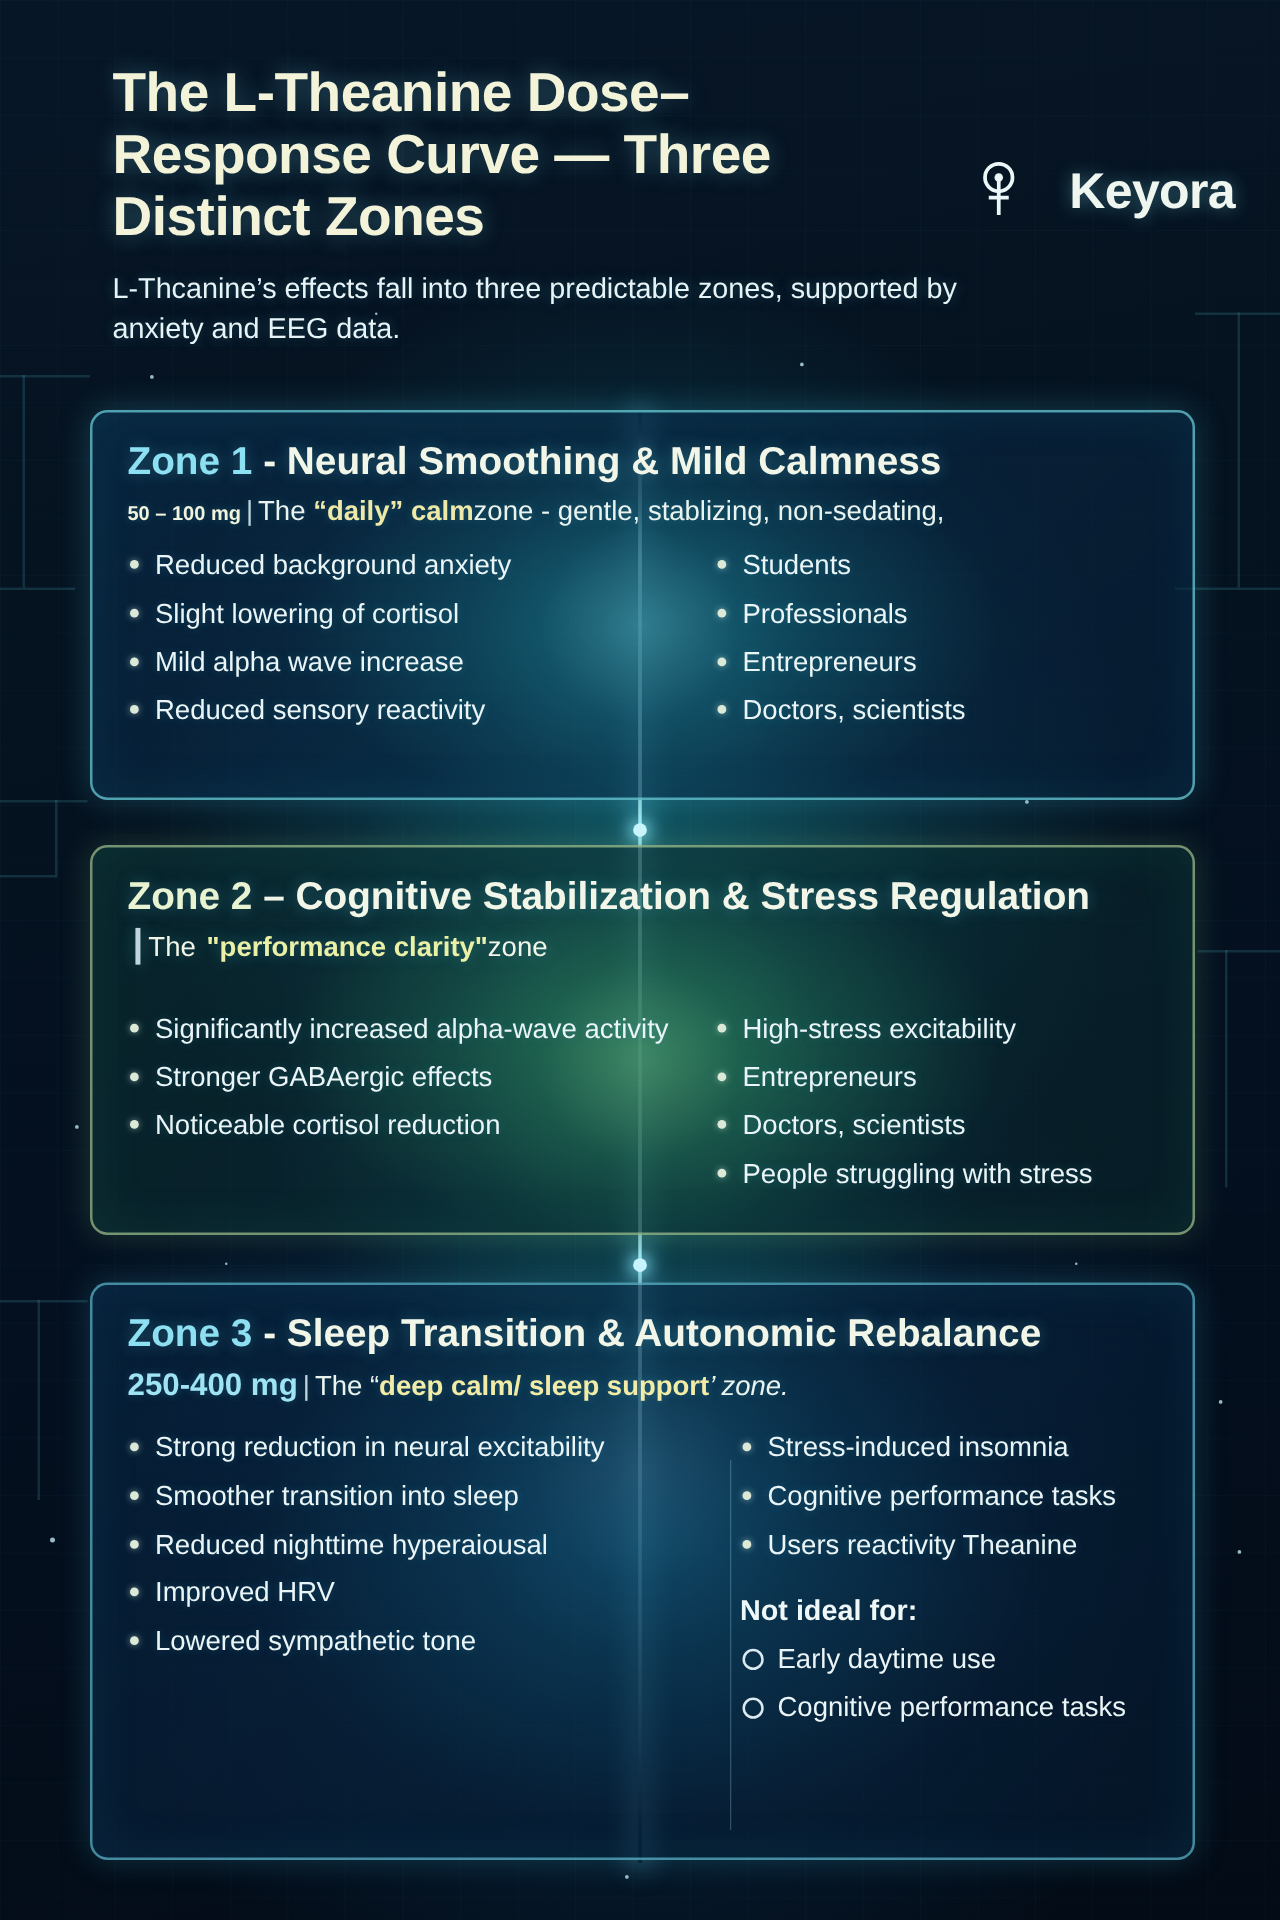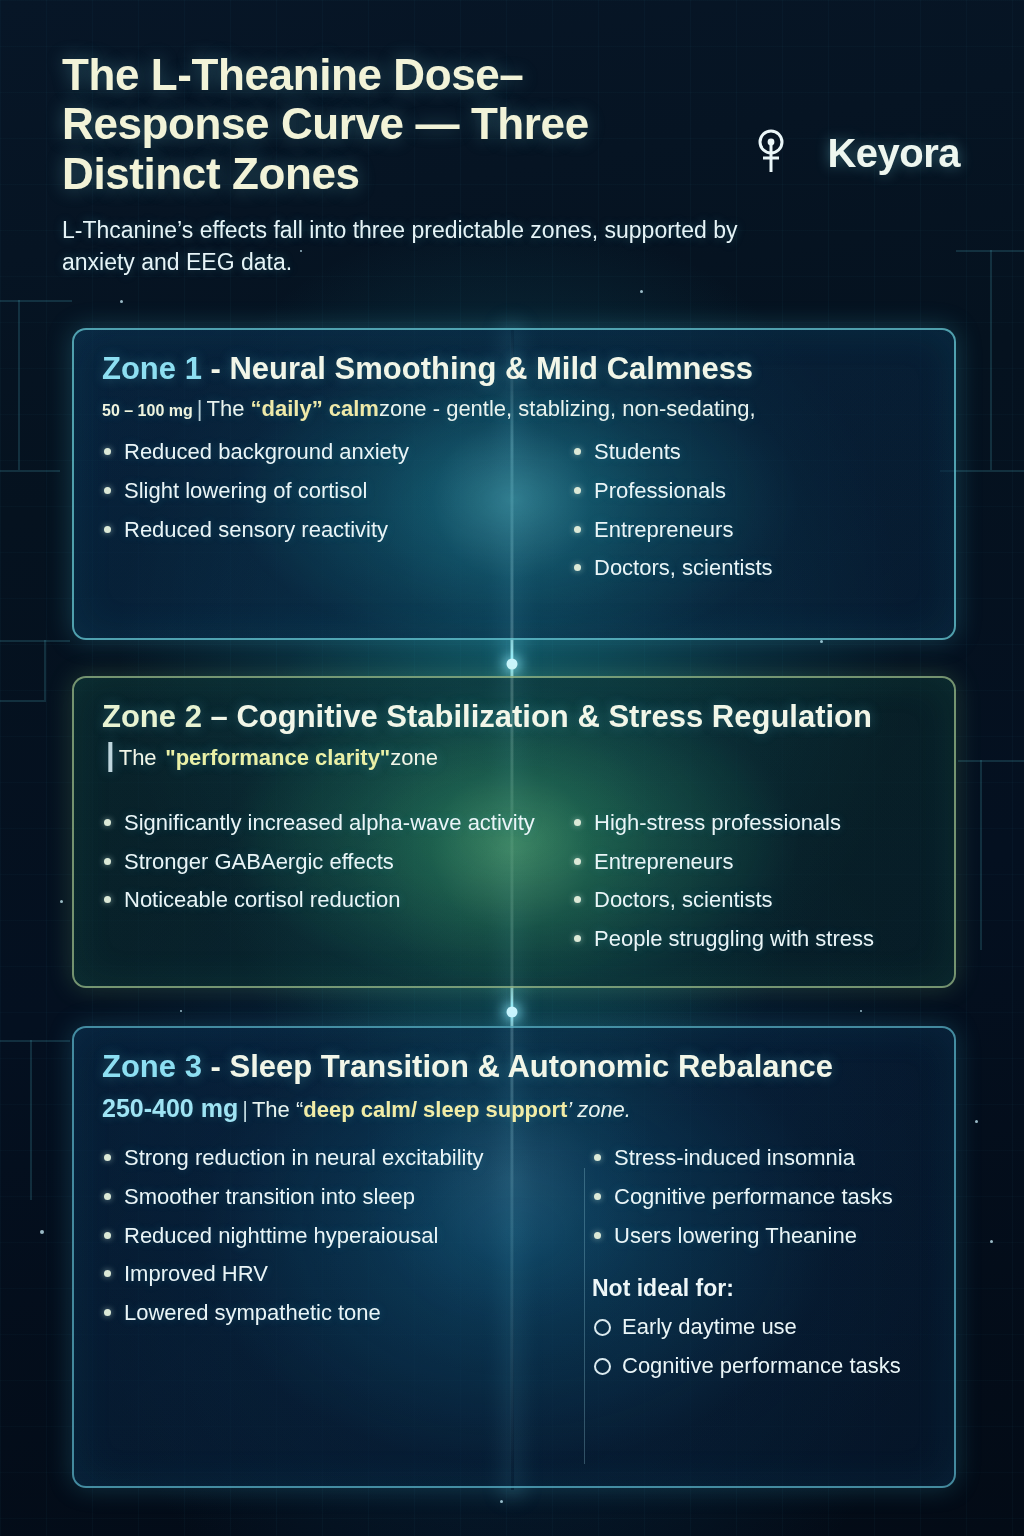--- a/index.html
+++ b/index.html
@@ -41,21 +41,21 @@
   .star {
     position: absolute;
     border-radius: 50%;
     background: #cdf3ff;
     opacity: .75;
   }
 
   
   #header {
     position: absolute;
-    left: 62px;
+    left: 90px;
     top: 50px;
     width: 900px;
   }
   #title {
     font-size: 44px;
     font-weight: bold;
     color: #f2f3d8;
     line-height: 1.12;
     letter-spacing: -0.4px;
     text-shadow: 0 0 18px rgba(120,220,235,0.35);
@@ -321,20 +321,21 @@
   </div>
   <div class="zone-sub">
     <span class="dose-1">50 – 100 mg</span><span class="sep">|</span><span>The</span>
     <span class="quoted-1">“daily” calm</span><span>zone - gentle, stablizing, non-sedating,</span>
   </div>
   <div class="cols">
     <div class="col-left">
       <ul class="bul">
         <li>Reduced background anxiety</li>
         <li>Slight lowering of cortisol</li>
+        <li>Mild alpha wave increase</li>
         <li>Reduced sensory reactivity</li>
       </ul>
     </div>
     <div class="col-right">
       <ul class="bul">
         <li>Students</li>
         <li>Professionals</li>
         <li>Entrepreneurs</li>
         <li>Doctors, scientists</li>
       </ul>
@@ -353,21 +354,21 @@
   <div class="cols" style="margin-top:34px;">
     <div class="col-left">
       <ul class="bul">
         <li>Significantly increased alpha-wave activity</li>
         <li>Stronger GABAergic effects</li>
         <li>Noticeable cortisol reduction</li>
       </ul>
     </div>
     <div class="col-right">
       <ul class="bul">
-        <li>High-stress professionals</li>
+        <li>High-stress excitability</li>
         <li>Entrepreneurs</li>
         <li>Doctors, scientists</li>
         <li>People struggling with stress</li>
       </ul>
     </div>
   </div>
 </div>
 
 <div class="card" id="card3">
   <div class="zone-head">
@@ -386,21 +387,21 @@
         <li>Smoother transition into sleep</li>
         <li>Reduced nighttime hyperaiousal</li>
         <li>Improved HRV</li>
         <li>Lowered sympathetic tone</li>
       </ul>
     </div>
     <div class="col-right" style="padding-left:20px;">
       <ul class="bul">
         <li>Stress-induced insomnia</li>
         <li>Cognitive performance tasks</li>
-        <li>Users lowering Theanine</li>
+        <li>Users reactivity Theanine</li>
       </ul>
       <div class="not-ideal-block">
         <div class="not-ideal-title">Not ideal for:</div>
         <ul class="ring">
           <li>Early daytime use</li>
           <li>Cognitive performance tasks</li>
         </ul>
       </div>
     </div>
   </div>

